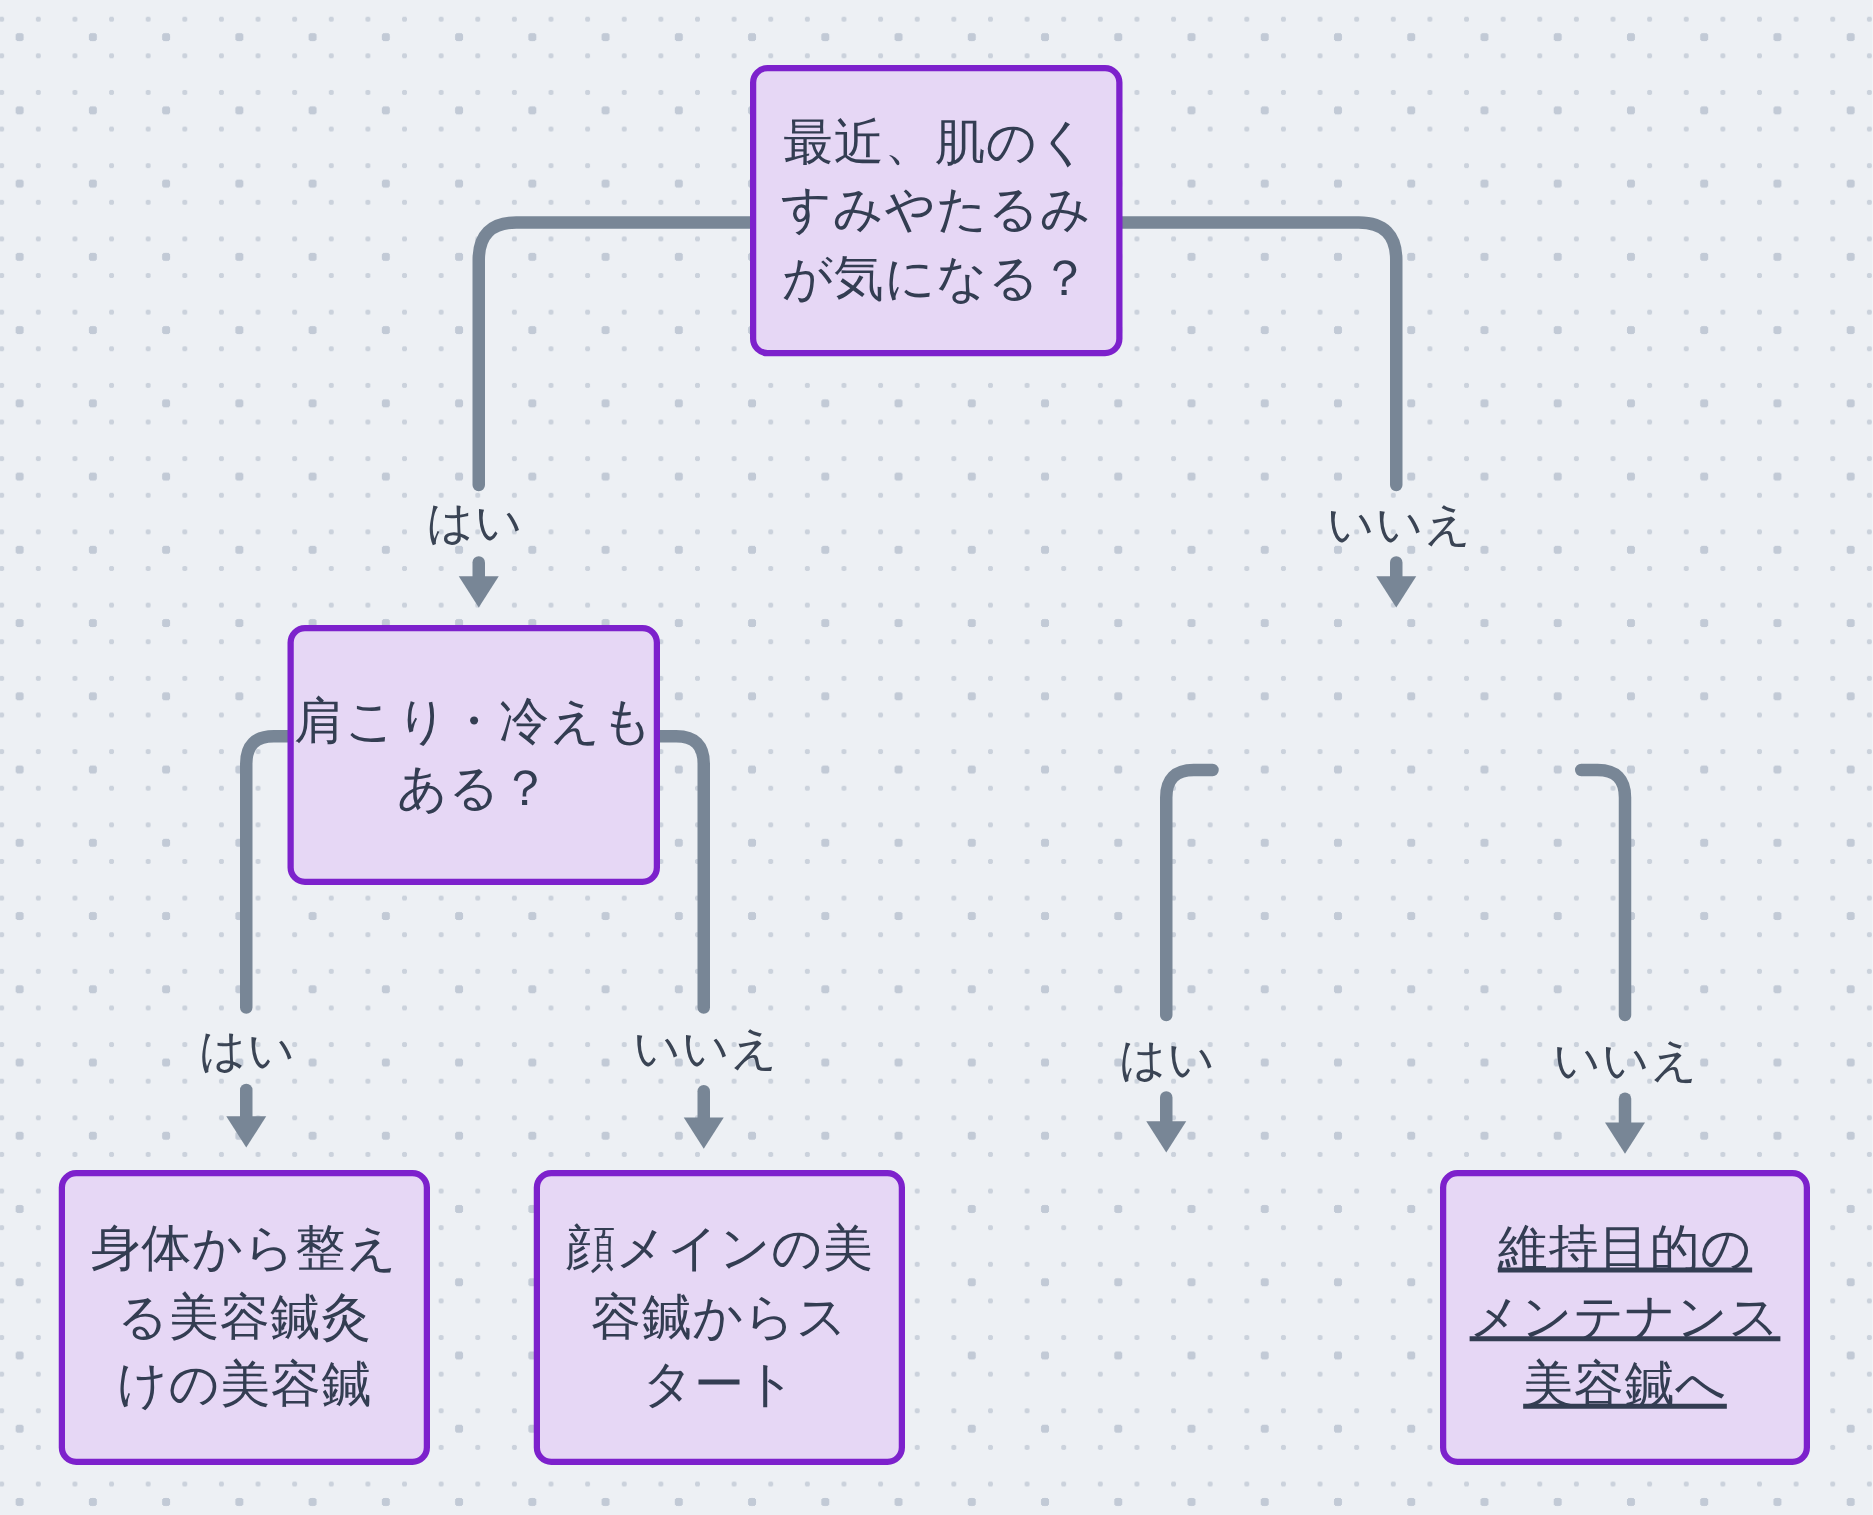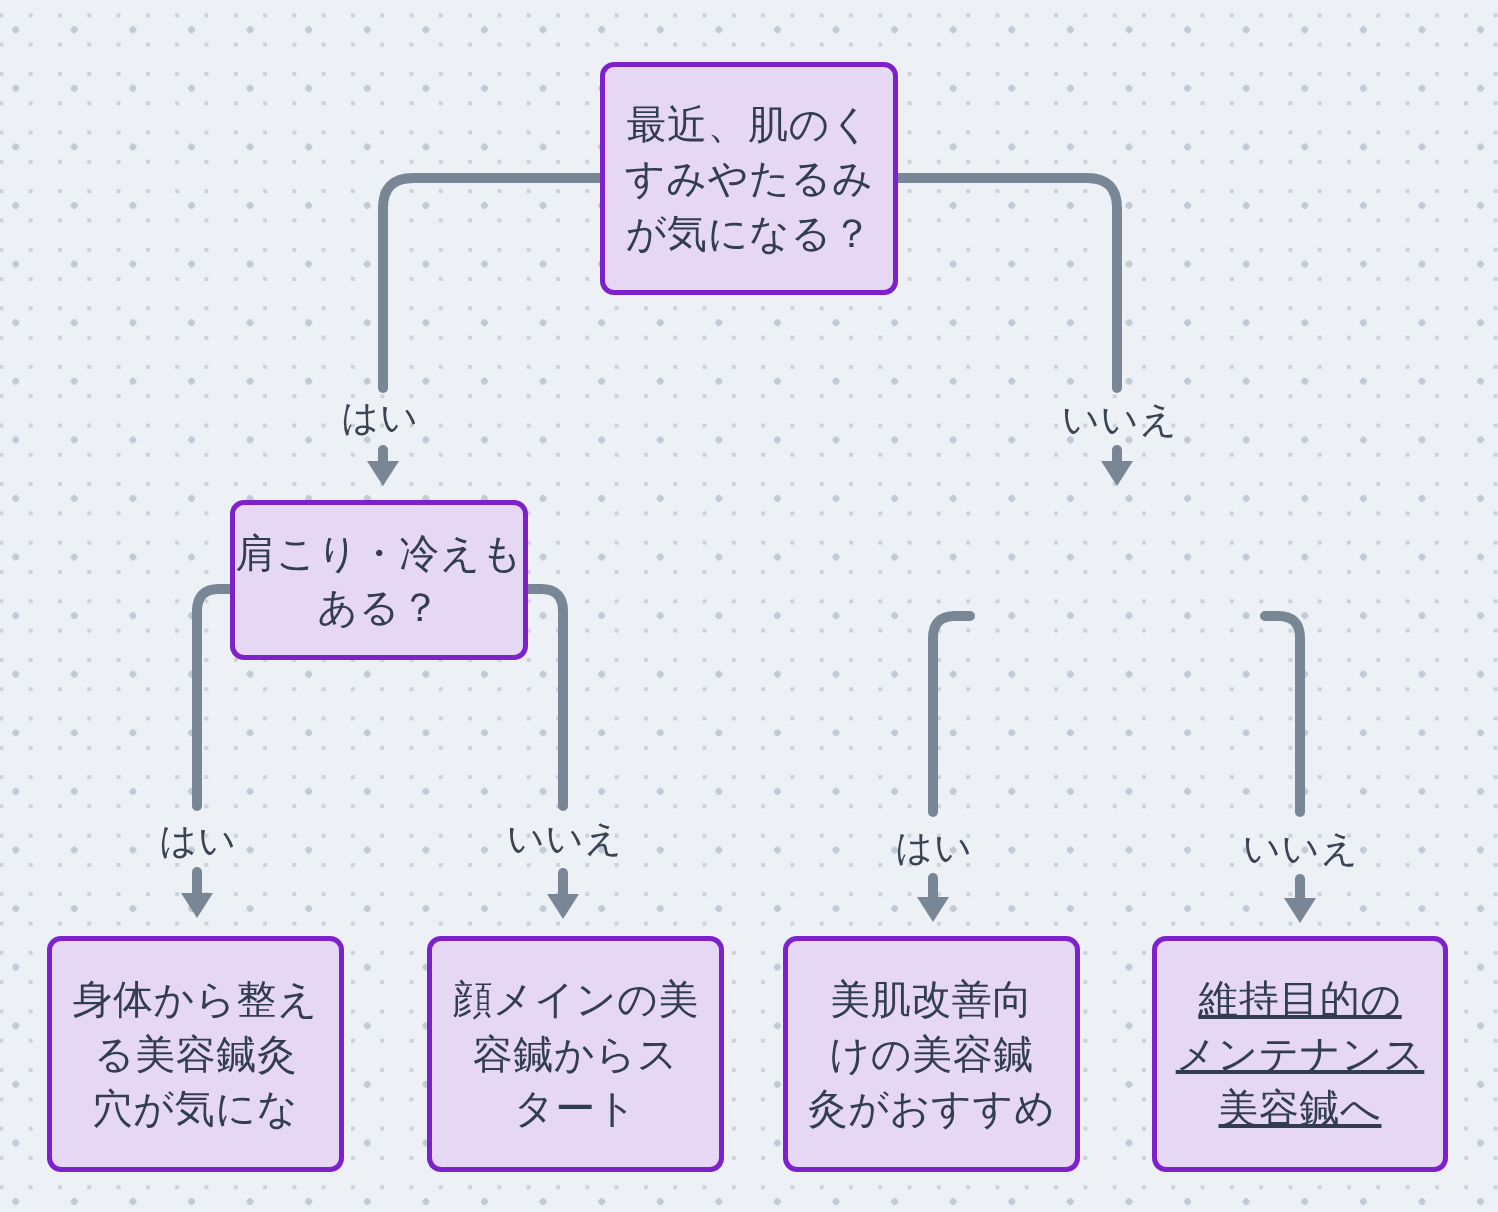--- a/index.html
+++ b/index.html
@@ -97,39 +97,36 @@
 
     <path class="edge-path" d="M 970 616 L 955 616 Q 933 616 933 638 L 933 812"></path>
     <path class="arrow-stub" d="M 933 878 L 933 897"></path>
     <polygon class="arrow-head" points="917,897 949,897 933,922"></polygon>
 
     <path class="edge-path" d="M 1265 616 L 1278 616 Q 1300 616 1300 638 L 1300 812"></path>
     <path class="arrow-stub" d="M 1300 879 L 1300 898"></path>
     <polygon class="arrow-head" points="1284,898 1316,898 1300,923"></polygon>
   </svg>
 
-  <div class="node" style="left:600px; top:62px; width:298px; height:233px;">最近、肌のく
+  <div class="node" style="left:600px; top:52px; width:298px; height:233px;">最近、肌のく
 すみやたるみ
 が気になる？</div>
 
-  <div class="node" style="left:230px; top:500px; width:298px; height:160px;">肩こり・冷えも
+  <div class="node" style="left:230px; top:500px; width:298px; height:208px;">肩こり・冷えも
 ある？</div>
 
 
   <div class="node" style="left:47px; top:936px; width:297px; height:236px;">身体から整え
 る美容鍼灸
-穴が気にな</div>
+けの美容鍼</div>
 
   <div class="node" style="left:415px; top:936px; width:297px; height:236px;margin-left:12px;">顔メインの美
 容鍼からス
 タート</div>
 
-  <div class="node" style="left:783px; top:936px; width:297px; height:236px;">美肌改善向
-けの美容鍼
-灸がおすすめ</div>
 
   <div class="node" style="left:1152px; top:936px; width:296px; height:236px;text-decoration:underline;">維持目的の
 メンテナンス
 美容鍼へ</div>
 
   <div class="edge-label" style="left:380px; top:418px;">はい</div>
 
   <div class="edge-label" style="left:1120px; top:420px;">いいえ</div>
 
   <div class="edge-label" style="left:198px; top:841px;">はい</div>

